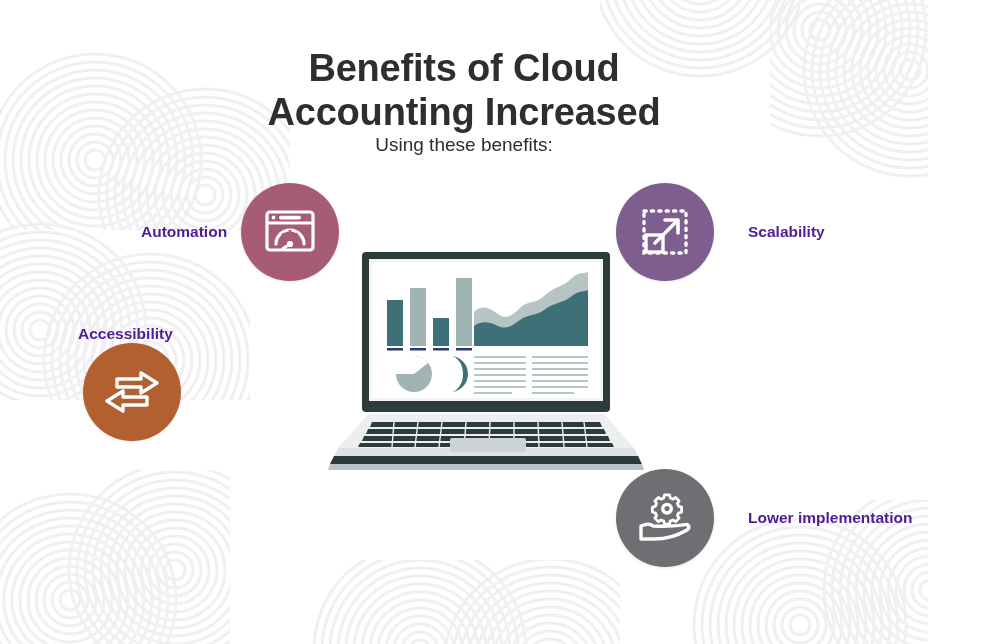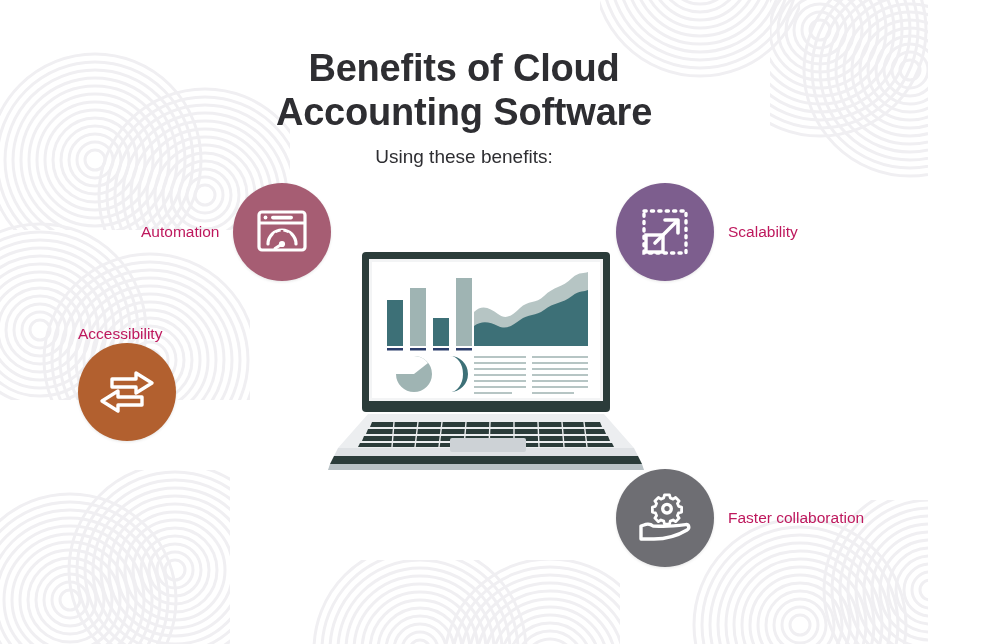--- a/index.html
+++ b/index.html
@@ -32,41 +32,41 @@
     z-index: 5;
   }
   .title-line {
     font-size: 38px;
     font-weight: bold;
     color: #2e2e32;
     line-height: 44px;
     letter-spacing: -0.2px;
   }
   .subtitle {
-    margin-top: 12px;
+    margin-top: 0;
     font-size: 19px;
     color: #2e2e32;
     font-weight: normal;
   }
 
   
   .benefit {
     position: absolute;
     display: flex;
     align-items: center;
     z-index: 6;
   }
   .benefit.left  { flex-direction: row; }
-  .benefit.right { flex-direction: row; }
+  .benefit.right { flex-direction: row; gap: 20px; }
 
   .b-label {
     font-size: 15.5px;
-    color: #be185d;
+    color: #4c1d95;
     white-space: nowrap;
-    font-weight: normal;
+    font-weight: bold;
   }
   .left .b-label  { text-align: right; margin-right: 14px; }
   .right .b-label { text-align: left;  margin-left: 14px; }
 
   .circle {
     width: 98px; height: 98px;
     border-radius: 50%;
     flex: 0 0 98px;
     display: flex;
     align-items: center;
@@ -173,21 +173,21 @@
           <use href="#swirl" x="420" y="650"></use>
         </g>
       <g clip-path="url(#clipBC)">
           <use href="#swirl" x="550" y="665"></use>
         </g>
     </g>
   </svg>
 
   <div class="title-block">
     <div class="title-line">Benefits of Cloud</div>
-    <div class="title-line">Accounting Software</div>
+    <div class="title-line">Accounting Increased</div>
     <div class="subtitle">Using these benefits:</div>
   </div>
 
   <svg id="laptop" viewBox="0 0 330 222" xmlns="http://www.w3.org/2000/svg">
 
     <rect x="40" y="0" width="248" height="160" rx="4" fill="#2b3c3a"></rect>
     <rect x="47" y="7" width="234" height="142" fill="#f3f4f5"></rect>
     <rect x="50" y="10" width="228" height="136" fill="#ffffff"></rect>
 
     <g>
@@ -312,16 +312,16 @@
                    L-4.2,18.6 L-7.8,17.1 L-11,19.2 L-15.5,14.7 L-13.4,11.5
                    L-14.9,7.9 L-18.7,6.9 L-18.7,0.5 L-14.9,-0.5 L-13.4,-4.1
                    L-15.5,-7.3 L-11,-11.8 L-7.8,-9.7 L-4.2,-11.2 Z" transform="scale(0.78) translate(0,-3)" fill="none" stroke="#fff" stroke-width="3.6" stroke-linejoin="round"></path>
           <circle cx="0" cy="-0.3" r="4.3" fill="none" stroke="#fff" stroke-width="3.4"></circle>
         </g>
 
         <path d="M4,34 L4,47 L17,47 C28,47 40,44 50,38 C53,36.3 52,32.2 48.6,32.6
                  C40,33.7 30,34.6 22,34.2 L16,34 C13,31.5 9,32 7,33 Z" fill="none" stroke="#fff" stroke-width="3.4" stroke-linejoin="round"></path>
       </svg>
     </div>
-    <div class="b-label">Faster collaboration</div>
+    <div class="b-label">Lower implementation</div>
   </div>
 
 </div>
 
 </body></html>

